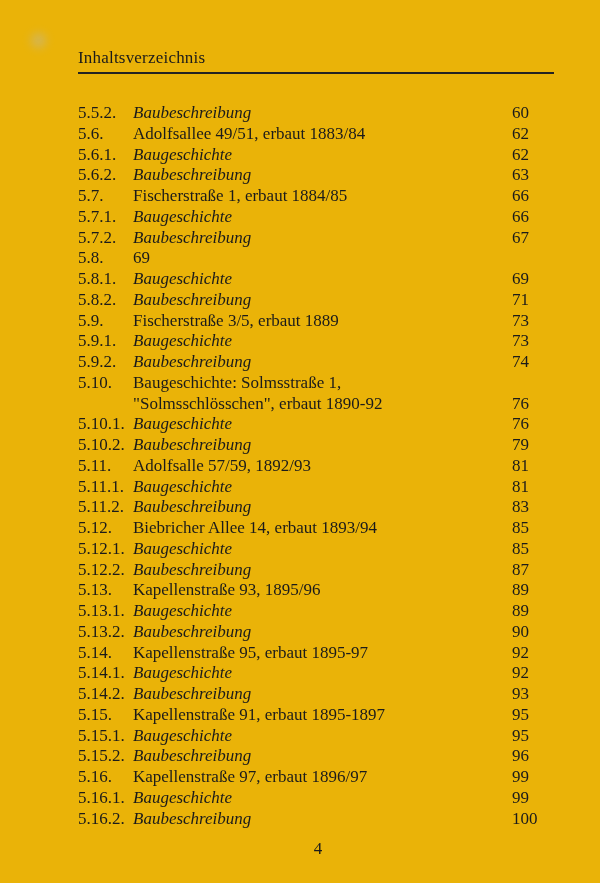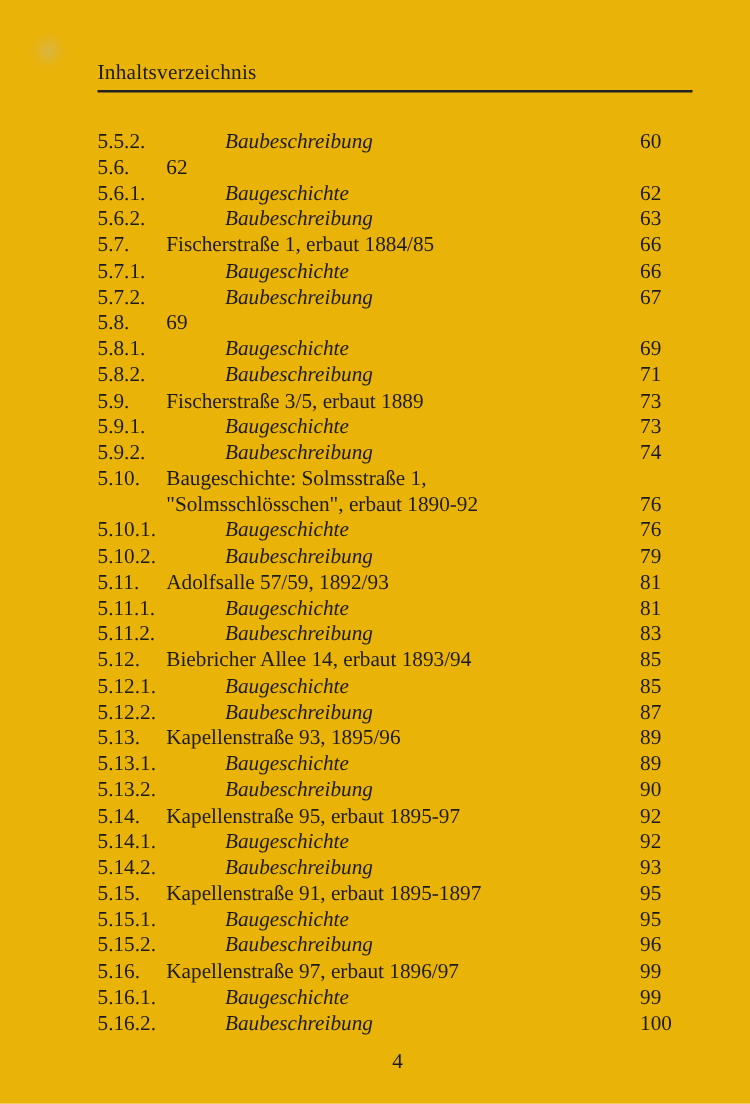--- a/index.html
+++ b/index.html
@@ -60,21 +60,21 @@
   }
   .toc-row {
     display: flex;
     height: 20.75px;
     font-size: 17px;
     line-height: 20.75px;
     white-space: nowrap;
   }
   .toc-row .num   { flex: none; width: 55px; }
   .toc-row .title { flex: 1 1 auto; overflow: hidden; }
-  .toc-row .title.italic { font-style: italic; margin-left: 47px; }
+  .toc-row .title.italic { font-style: italic; }
   .toc-row .page-num { flex: none; width: 46px; text-align: left; }
 
   .footer-page-number {
     position: absolute;
     left: 78px;
     top: 838px;
     width: 480px;
     text-align: center;
     font-size: 17px;
     line-height: 21px;
@@ -91,20 +91,21 @@
   <div class="header-rule"></div>
 
   <div class="toc-list">
       <div class="toc-row">
         <span class="num">5.5.2.</span>
         <span class="title italic">Baubeschreibung</span>
         <span class="page-num">60</span>
       </div>
       <div class="toc-row">
         <span class="num">5.6.</span>
+        <span class="title">Adolfsallee 49/51, erbaut 1883/84</span>
         <span class="page-num">62</span>
       </div>
       <div class="toc-row">
         <span class="num">5.6.1.</span>
         <span class="title italic">Baugeschichte</span>
         <span class="page-num">62</span>
       </div>
       <div class="toc-row">
         <span class="num">5.6.2.</span>
         <span class="title italic">Baubeschreibung</span>

